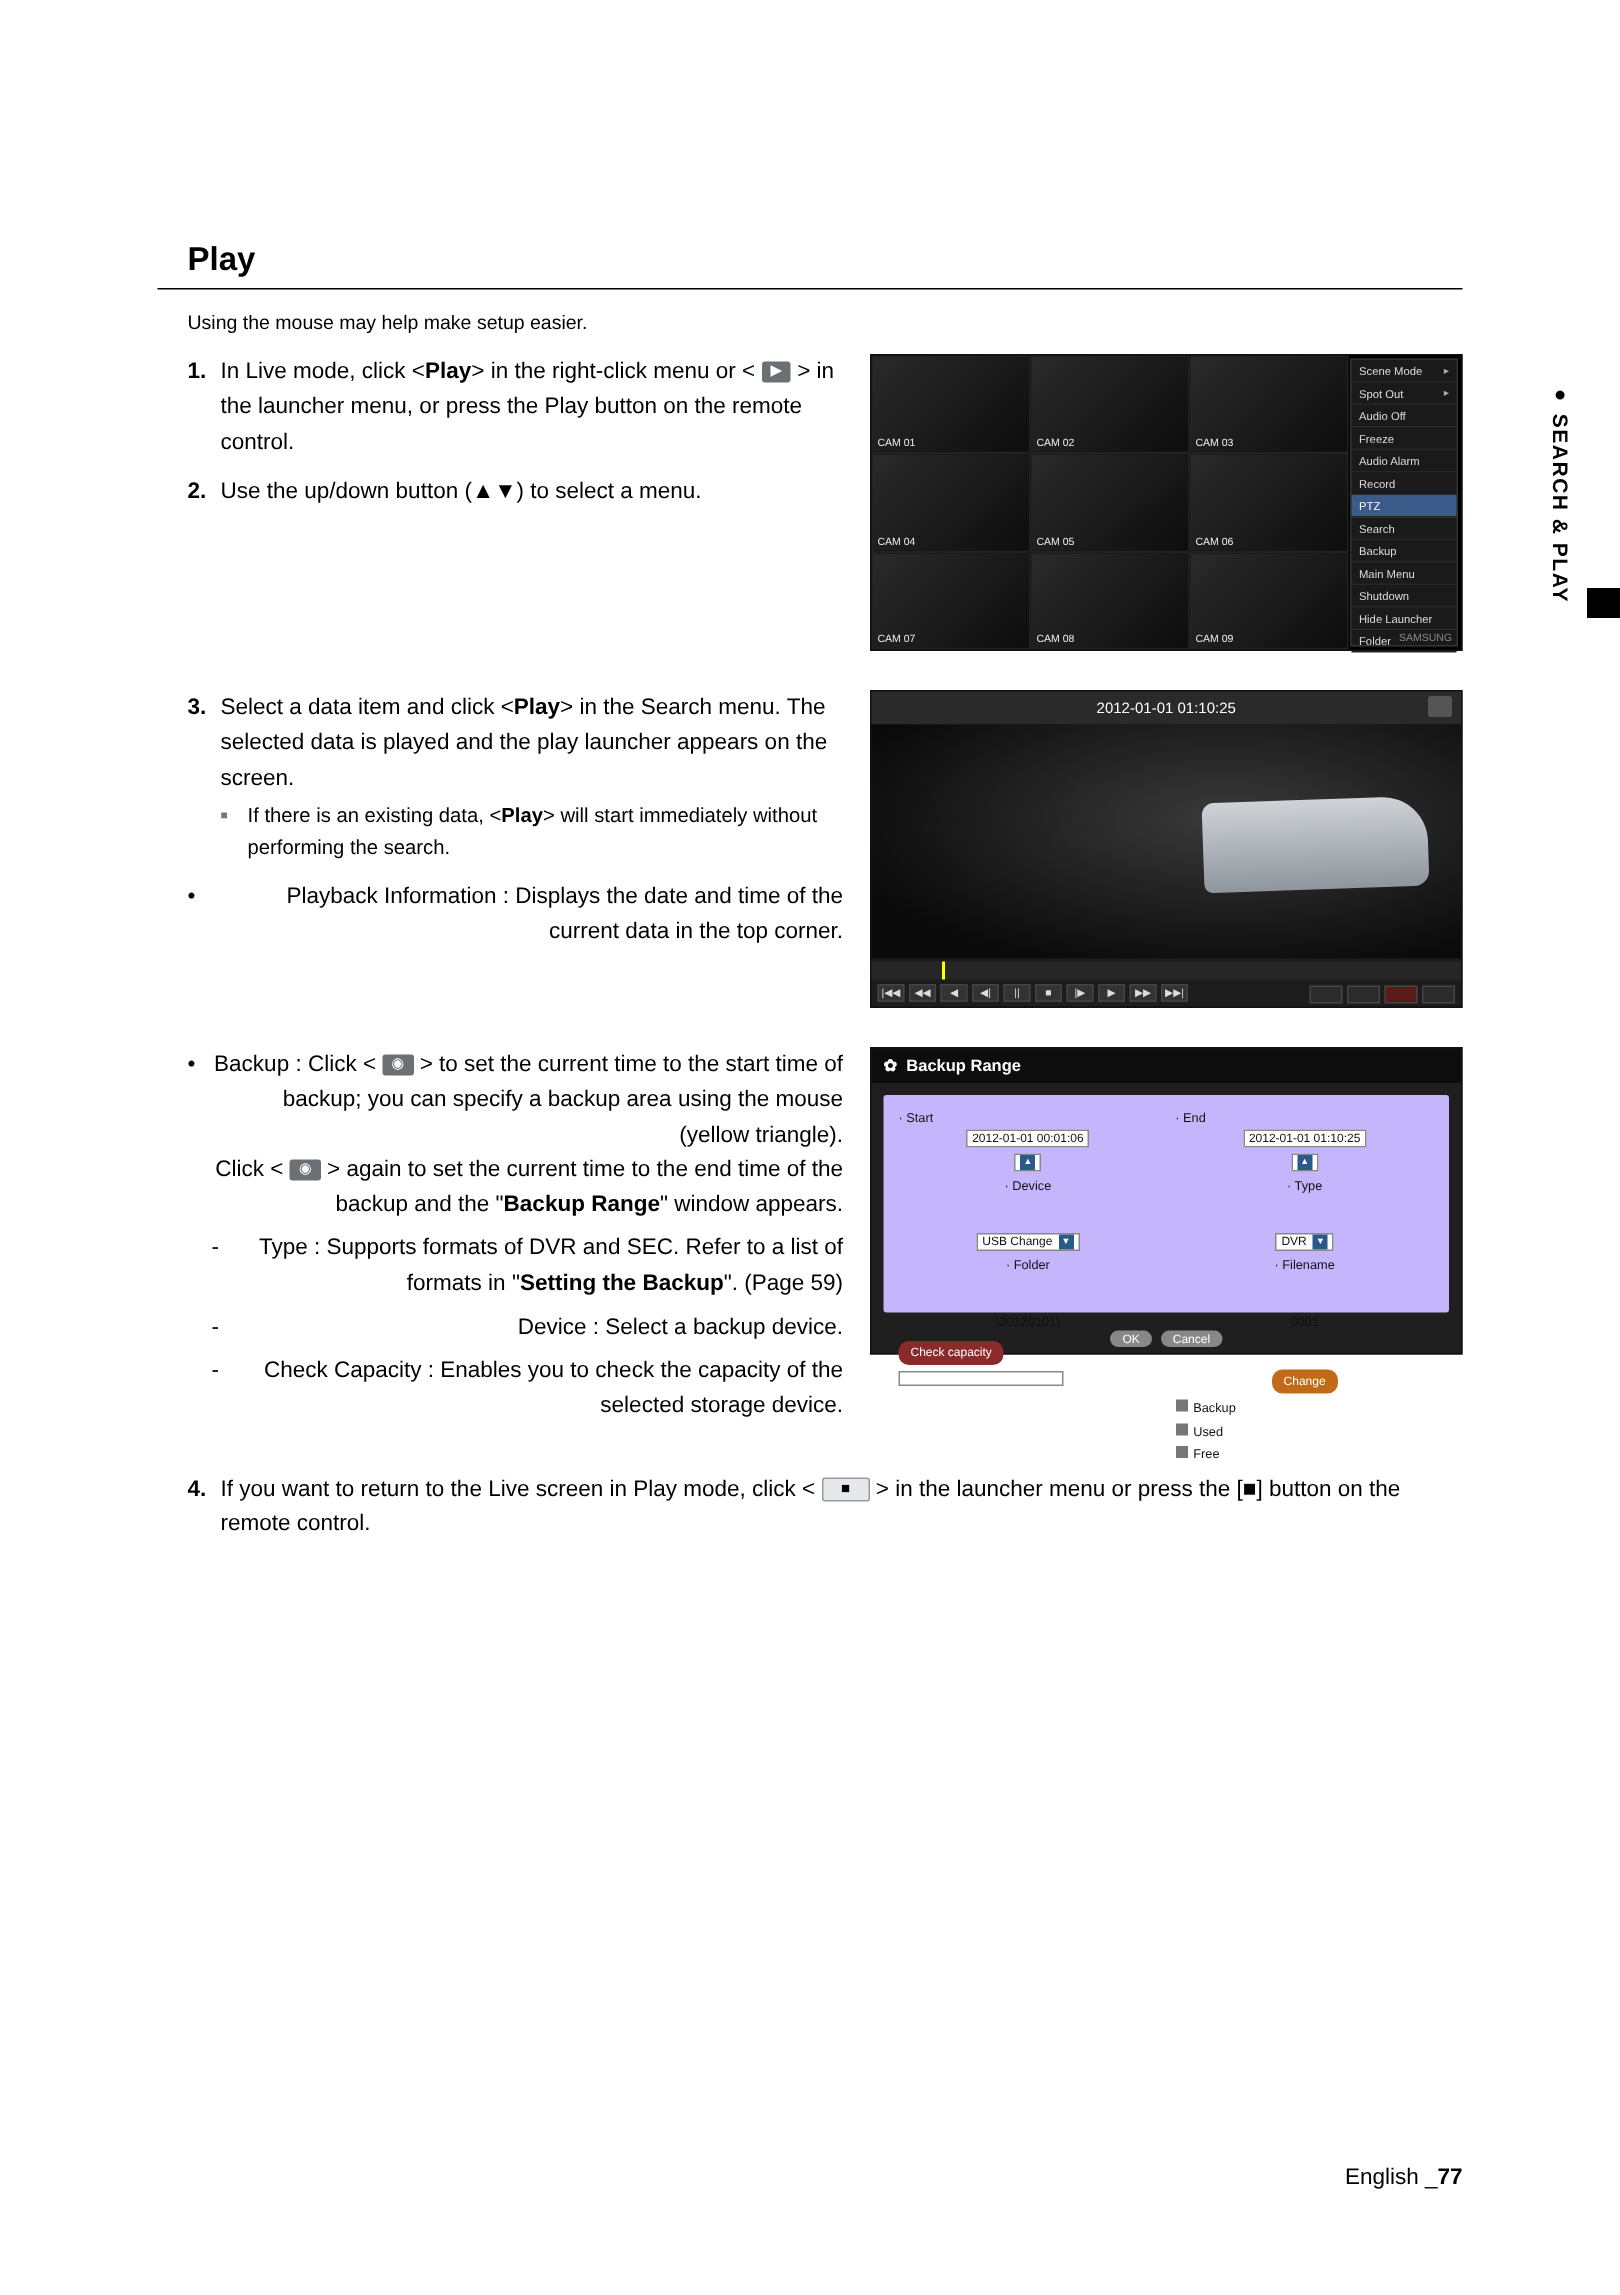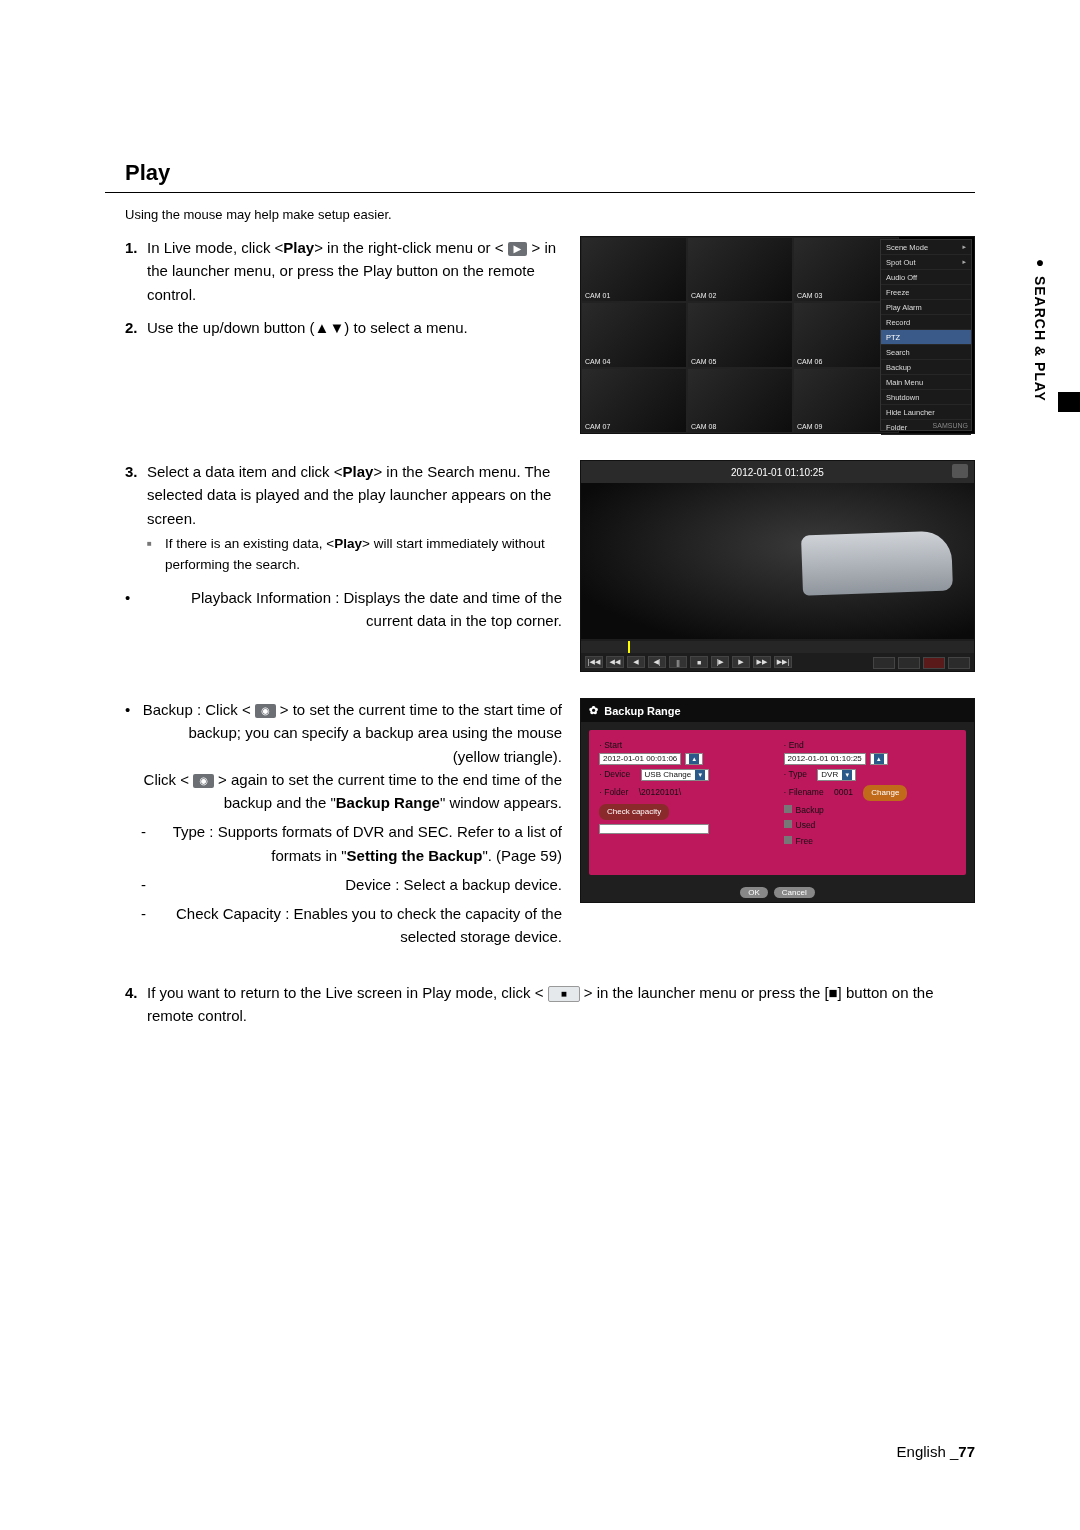--- a/index.html
+++ b/index.html
@@ -149,21 +149,21 @@
     background: linear-gradient(135deg,#2a2a2a,#0d0d0d);
   }
   .cam-cell .label {
     position: absolute; left: 3px; bottom: 2px; font-size: 7px; color: #eee;
   }
   .shot1 .timestamp {
     position: absolute; top: 4px; right: 80px; font-size: 8px;
     color: #fff; text-shadow: 0 0 2px #000;
   }
   .ctx-menu {
-    position: absolute; right: 2px; top: 2px; bottom: 2px; width: 92px;
+    position: absolute; right: 2px; top: 2px; bottom: 2px; width: 72px;
     background: #1a1a1a; border: 1px solid #333;
     display: flex; flex-direction: column;
   }
   .ctx-menu .mi {
     padding: 2.5px 5px; font-size: 7.5px; color: #ddd;
     border-bottom: 1px solid #262626;
     display: flex; justify-content: space-between; align-items: center;
   }
   .ctx-menu .mi.highlight { background: #3a5a8a; color: #fff; }
   .ctx-menu .arrow { font-size: 7px; color: #aaa; }
@@ -221,25 +221,25 @@
   .shot2 .lbtn { width:14px; height:10px; background:#333; border:1px solid #555; }
 
   
   .shot3 { height: 205px; background:#1f1f1f; position:relative; font-size:9px; }
   .shot3 .dlg-title {
     background:#0d0d0d; padding:5px 8px; font-weight:bold; font-size:11px;
     display:flex; align-items:center; gap:6px;
   }
   .shot3 .dlg-title .gear { font-size:11px; }
   .shot3 .dlg-body {
-    background:#be185d; margin:8px; height:145px; border-radius:2px;
+    background:#c4b5fd; margin:8px; height:145px; border-radius:2px;
     color:#111; padding:8px 10px; display:flex; gap:12px; position:relative;
   }
   .shot3 .col { flex:1; font-size:8.5px; line-height:1.8; }
-  .shot3 .field { display:flex; gap:4px; align-items:center; margin-bottom:2px; }
+  .shot3 .field { display:flex; gap:4px; align-items:center; margin-bottom:2px;flex-direction:column; }
   .shot3 .inp {
     border:1px solid #888; background:#fff; padding:0 3px; height:12px;
     font-size:8px; display:inline-flex; align-items:center;
   }
   .shot3 .dd {
     border:1px solid #888; background:#fff; padding:0 3px; height:12px;
     font-size:8px; display:inline-flex; align-items:center; gap:4px;
   }
   .shot3 .dd .caret { background:#2a5a8a; color:#fff; width:10px; height:10px;
     display:inline-flex; align-items:center; justify-content:center; font-size:7px; }
@@ -330,21 +330,21 @@
               <span>Spot Out</span>
               <span class="arrow">▸</span>
             </div>
           <div class="mi">
               <span>Audio Off</span>
             </div>
           <div class="mi">
               <span>Freeze</span>
             </div>
           <div class="mi">
-              <span>Play Alarm</span>
+              <span>Audio Alarm</span>
             </div>
           <div class="mi">
               <span>Record</span>
             </div>
           <div class="mi highlight">
               <span>PTZ</span>
             </div>
           <div class="mi">
               <span>Search</span>
             </div>

